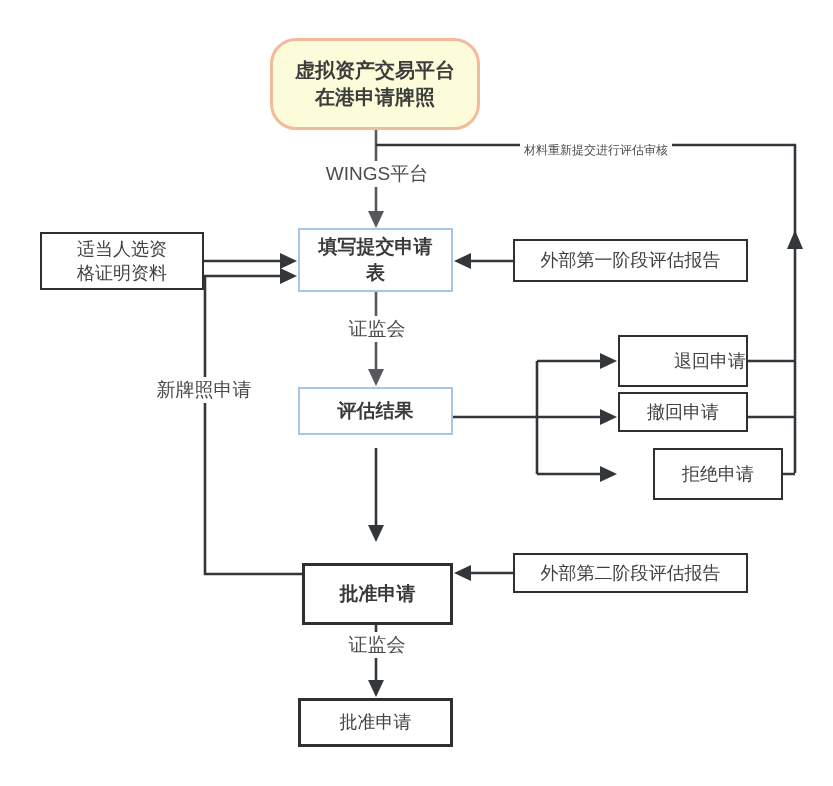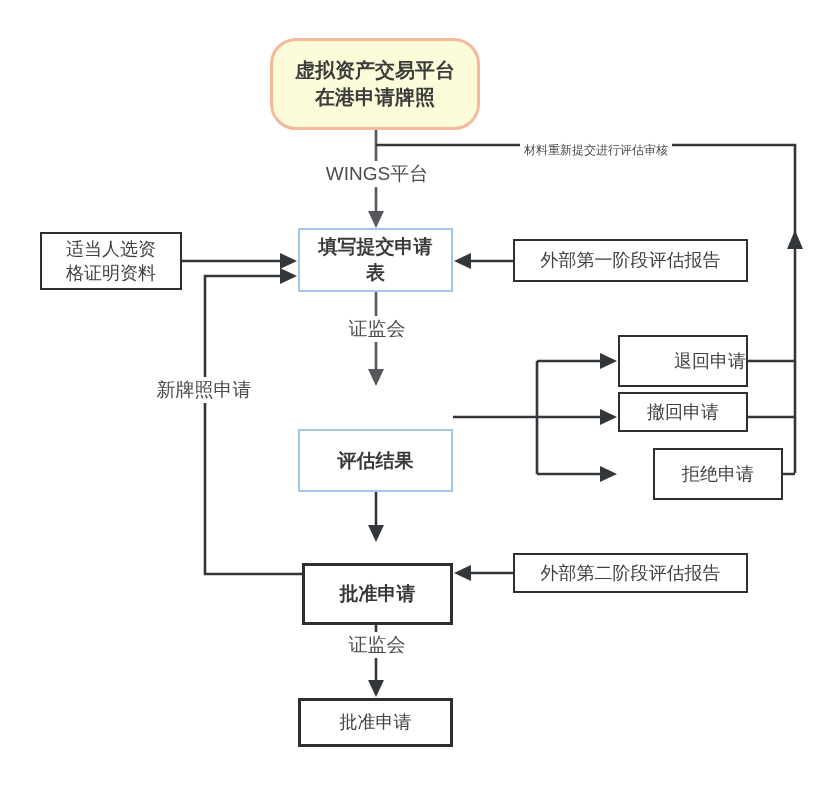--- a/index.html
+++ b/index.html
@@ -86,30 +86,30 @@
   <div class="node start" style="left:270px;top:38px;width:210px;height:92px;">
     <span>虚拟资产交易平台
 在港申请牌照</span>
   </div>
 
   <div class="node blue" style="left:298px;top:228px;width:155px;height:64px;">
     <span>填写提交申请
 表</span>
   </div>
 
-  <div class="node black" style="left:40px;top:232px;width:142px;height:58px;text-align:center;">
+  <div class="node black" style="left:40px;top:232px;width:164px;height:58px;text-align:center;">
     <span>适当人选资
 格证明资料</span>
   </div>
 
   <div class="node black" style="left:513px;top:239px;width:235px;height:43px;">
     <span>外部第一阶段评估报告</span>
   </div>
 
-  <div class="node blue" style="left:298px;top:387px;width:155px;height:63px;margin-top:42px;">
+  <div class="node blue" style="left:298px;top:387px;width:155px;height:48px;">
     <span>评估结果</span>
   </div>
 
   <div class="node black" style="left:618px;top:335px;width:130px;height:52px;justify-content:flex-end;">
     <span>退回申请</span>
   </div>
 
   <div class="node black" style="left:618px;top:392px;width:130px;height:40px;">
     <span>撤回申请</span>
   </div>

